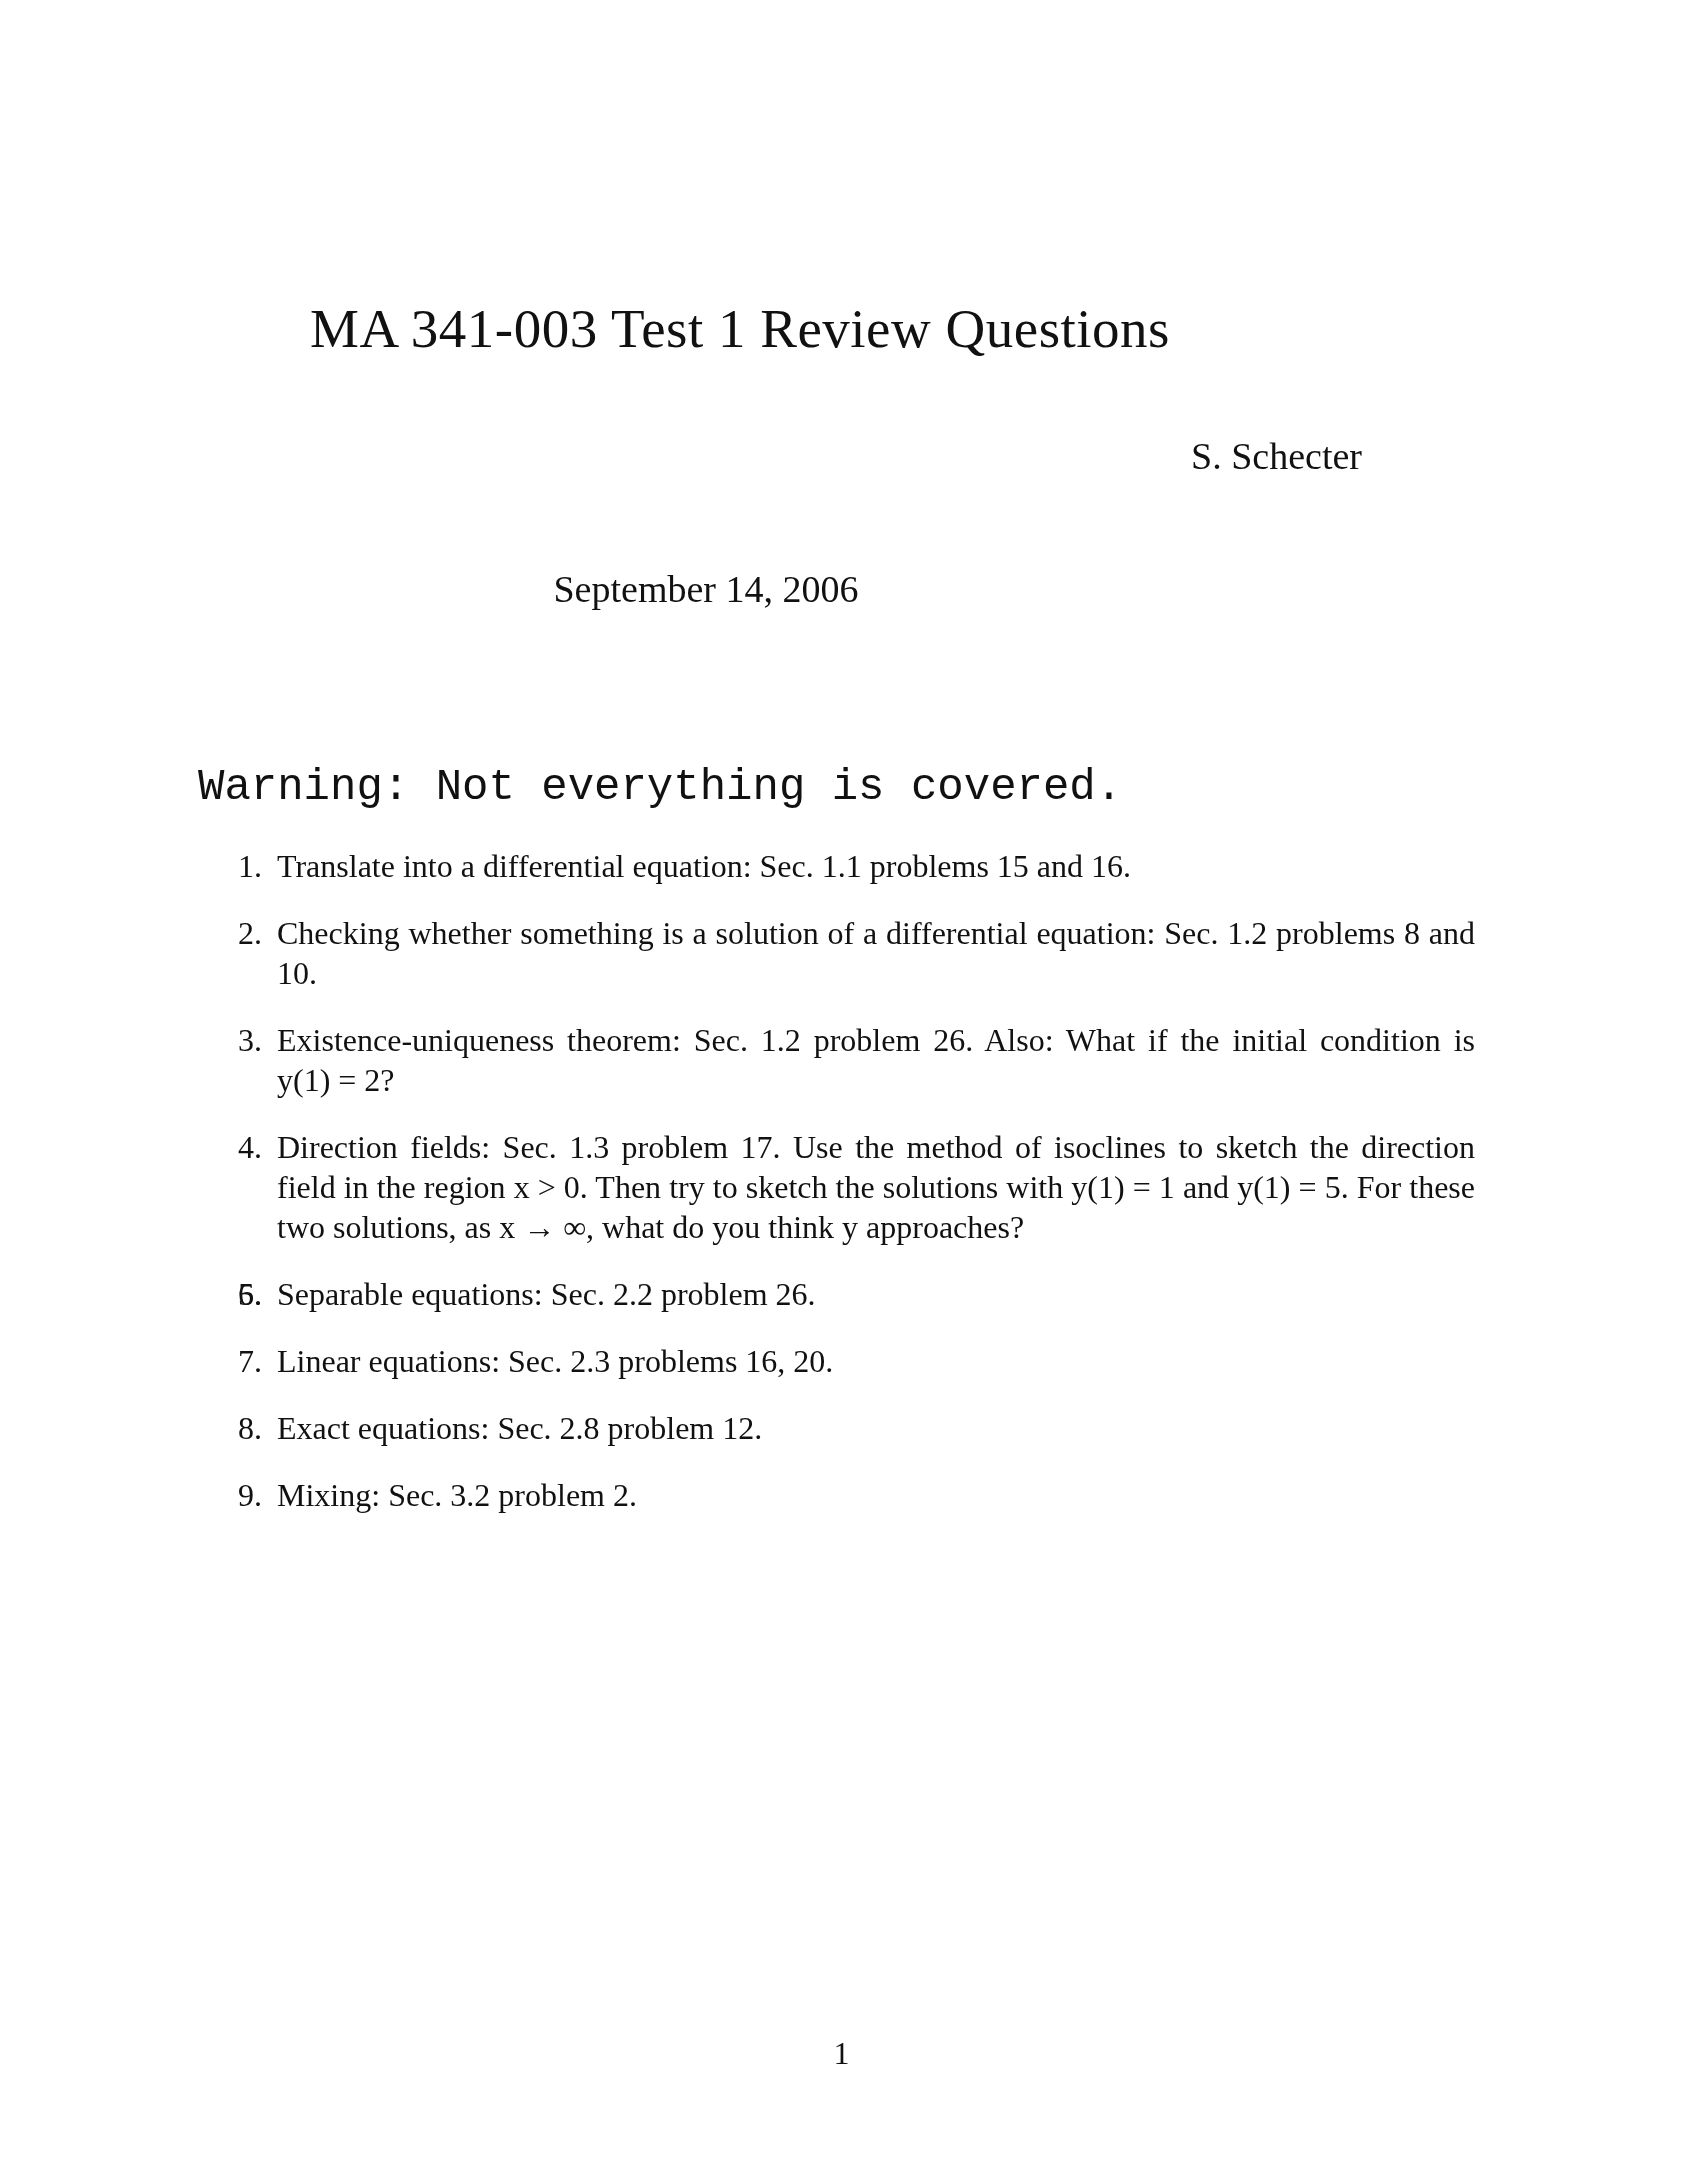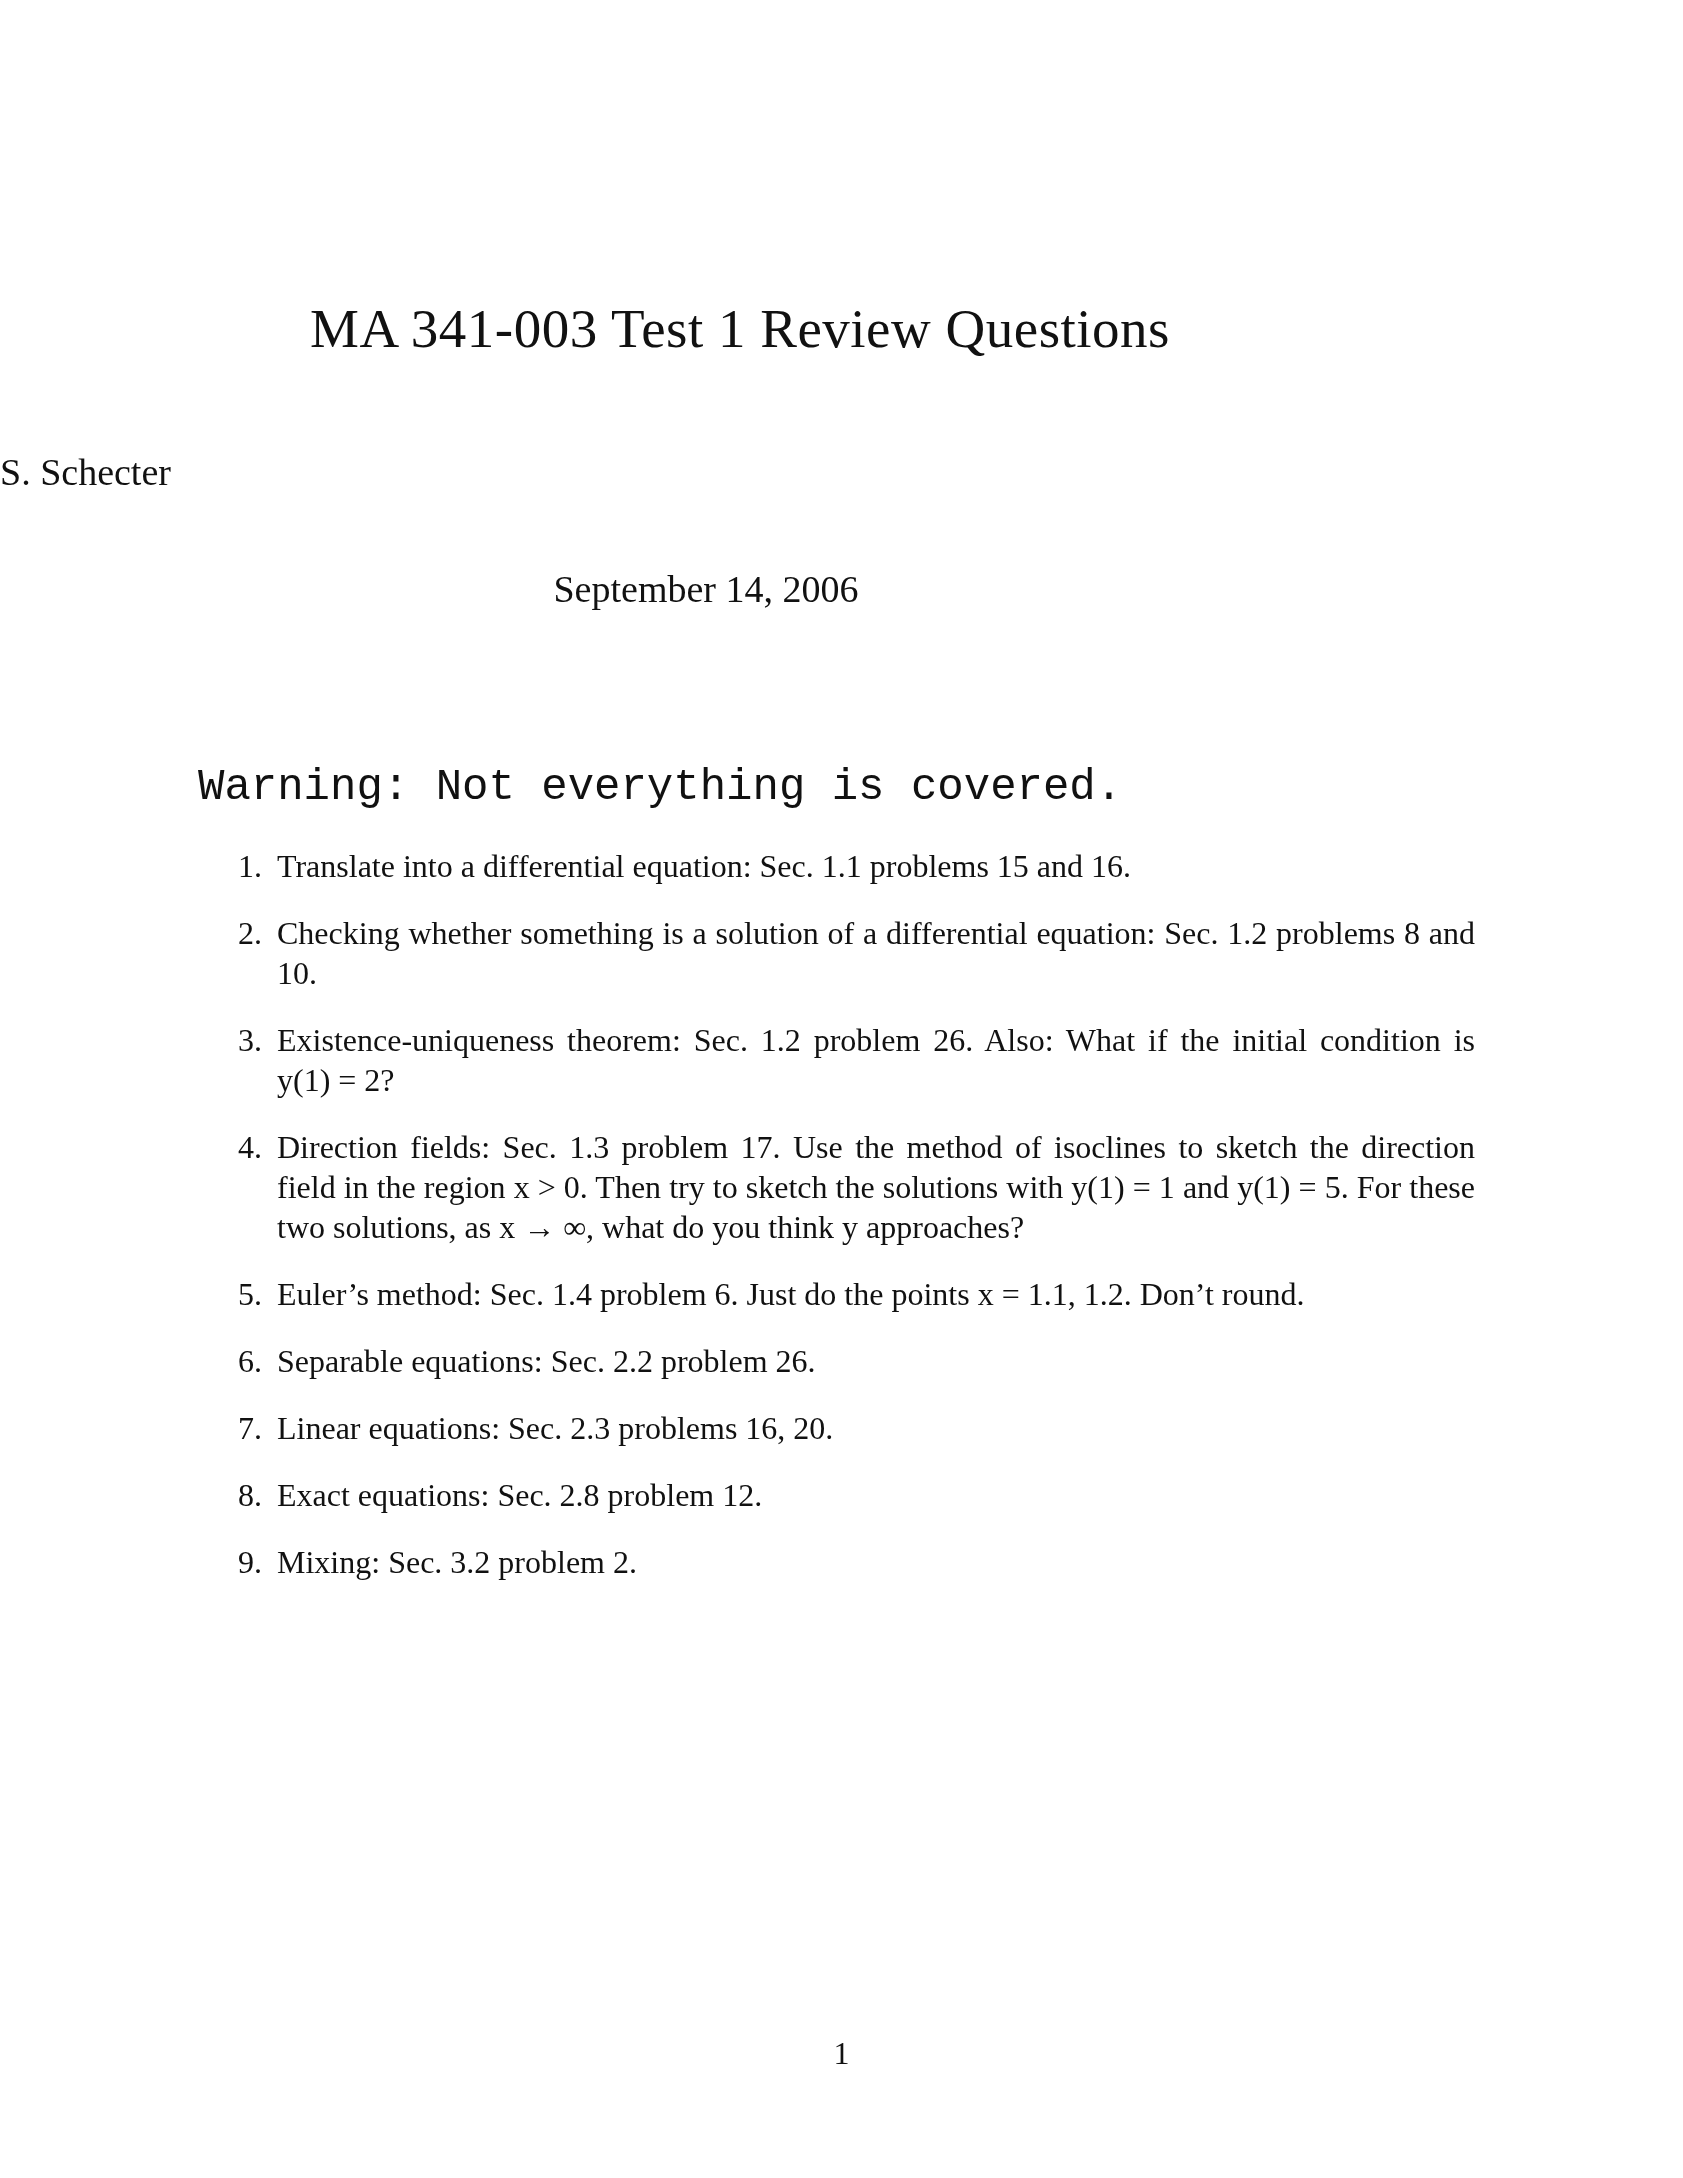--- a/index.html
+++ b/index.html
@@ -1,20 +1,20 @@
 <!DOCTYPE html>
 <html><head>
 <meta charset="utf-8">
 <style>
   html, body { margin:0; padding:0; background:#ffffff; }
   body { width:1683px; height:2178px; position:relative; overflow:hidden;
          font-family:"Liberation Serif","DejaVu Serif",serif; color:#111; }
   .title { position:absolute; top:297px; left:0; width:1480px; text-align:center;
            font-size:55px; letter-spacing:0.5px; }
-  .author { position:absolute; top:450px; left:0; width:1362px; text-align:left; font-size:38px; }
+  .author { position:absolute; top:434px; left:0; width:1362px; text-align:right; font-size:38px; }
   .date { position:absolute; top:567px; left:0; width:1412px; text-align:center; font-size:38px; }
   .warning { position:absolute; top:762px; left:198px; font-size:44px;font-family:Liberation Mono, monospace; }
   .list { position:absolute; left:198px; width:1277px; top:846px; margin:0; padding:0; list-style:none; }
   .item { position:relative; font-size:32px; line-height:40px; padding-left:79px;
           margin-bottom:27px; text-align:justify; }
   .num { position:absolute; left:0; width:64px; text-align:right; }
   .pagenum { position:absolute; top:2035px; left:0; width:1683px; text-align:center; font-size:32px; }
 </style>
 </head>
 <body>
@@ -37,21 +37,20 @@
     <li class="item">
       <span class="num">3.</span>
       <span>Existence-uniqueness theorem: Sec. 1.2 problem 26. Also: What if the initial condition is y(1) = 2?</span>
     </li>
     <li class="item">
       <span class="num">4.</span>
       <span>Direction fields: Sec. 1.3 problem 17. Use the method of isoclines to sketch the direction field in the region x &gt; 0. Then try to sketch the solutions with y(1) = 1 and y(1) = 5. For these two solutions, as x → ∞, what do you think y approaches?</span>
     </li>
     <li class="item">
       <span class="num">5.</span>
-      <span>Euler’s method: Sec. 1.4 problem 6. Just do the points x = 1.1, 1.2. Don’t round.</span>
     </li>
     <li class="item">
       <span class="num">6.</span>
       <span>Separable equations: Sec. 2.2 problem 26.</span>
     </li>
     <li class="item">
       <span class="num">7.</span>
       <span>Linear equations: Sec. 2.3 problems 16, 20.</span>
     </li>
     <li class="item">

